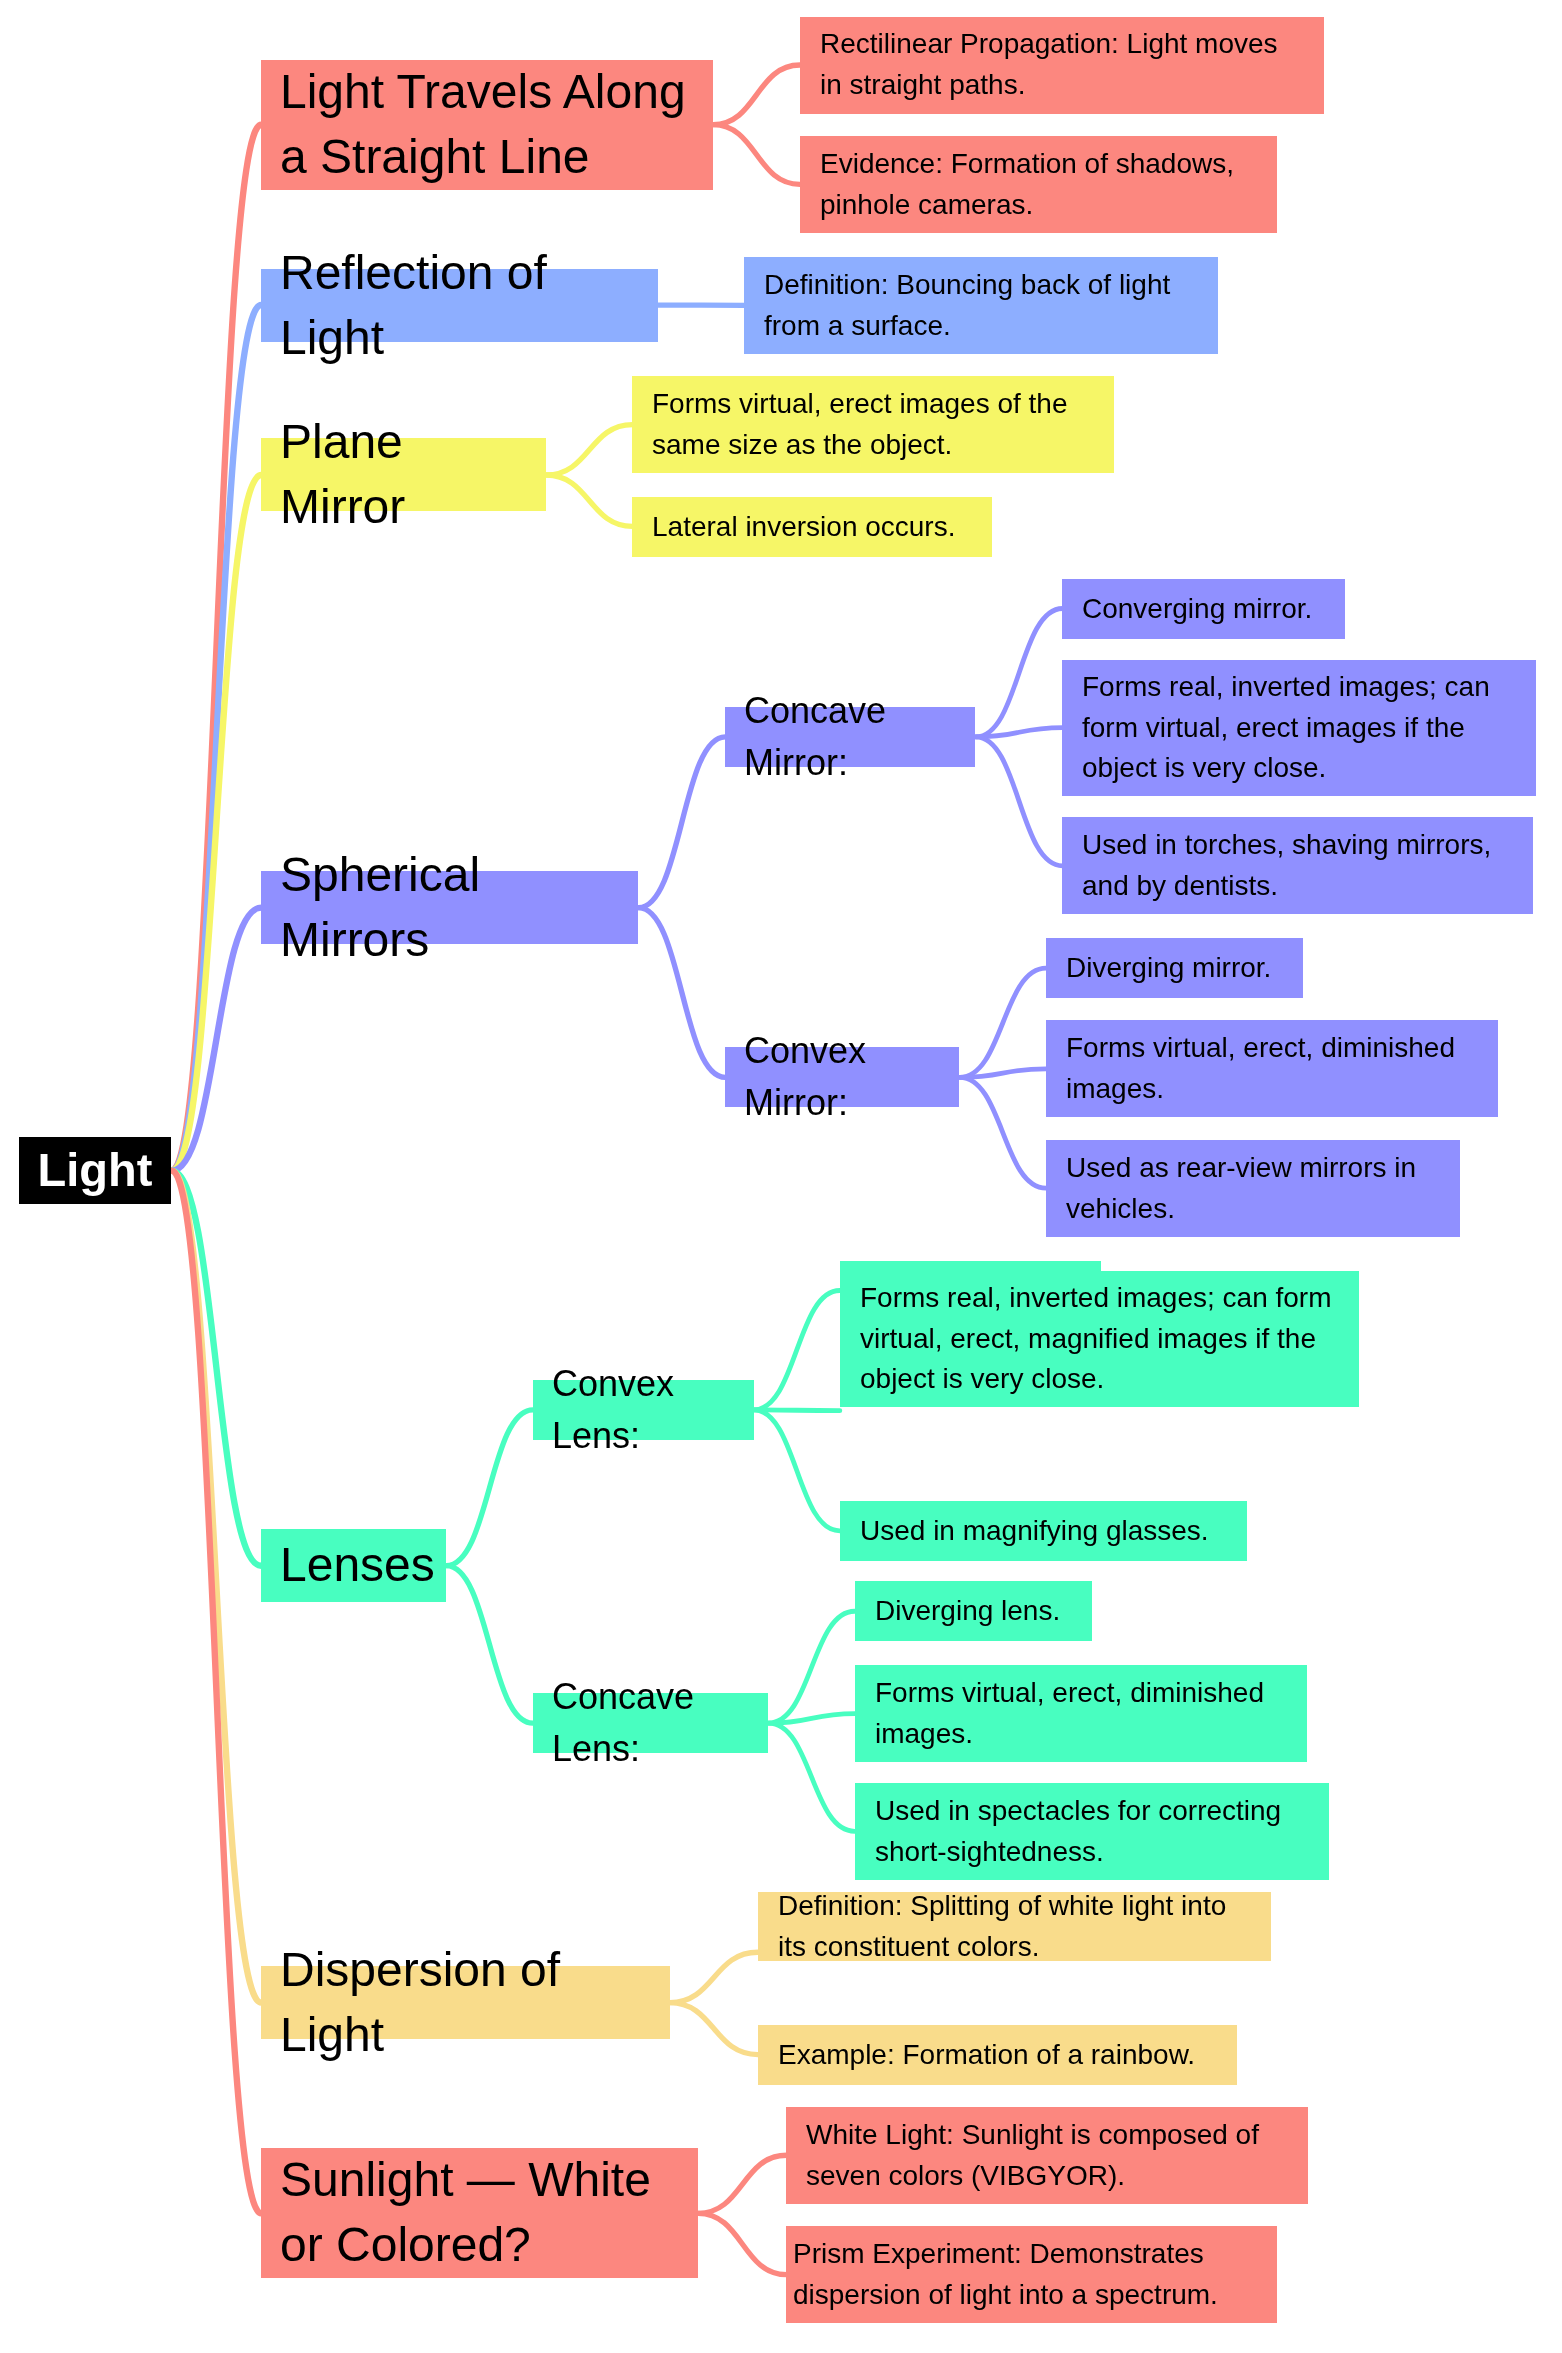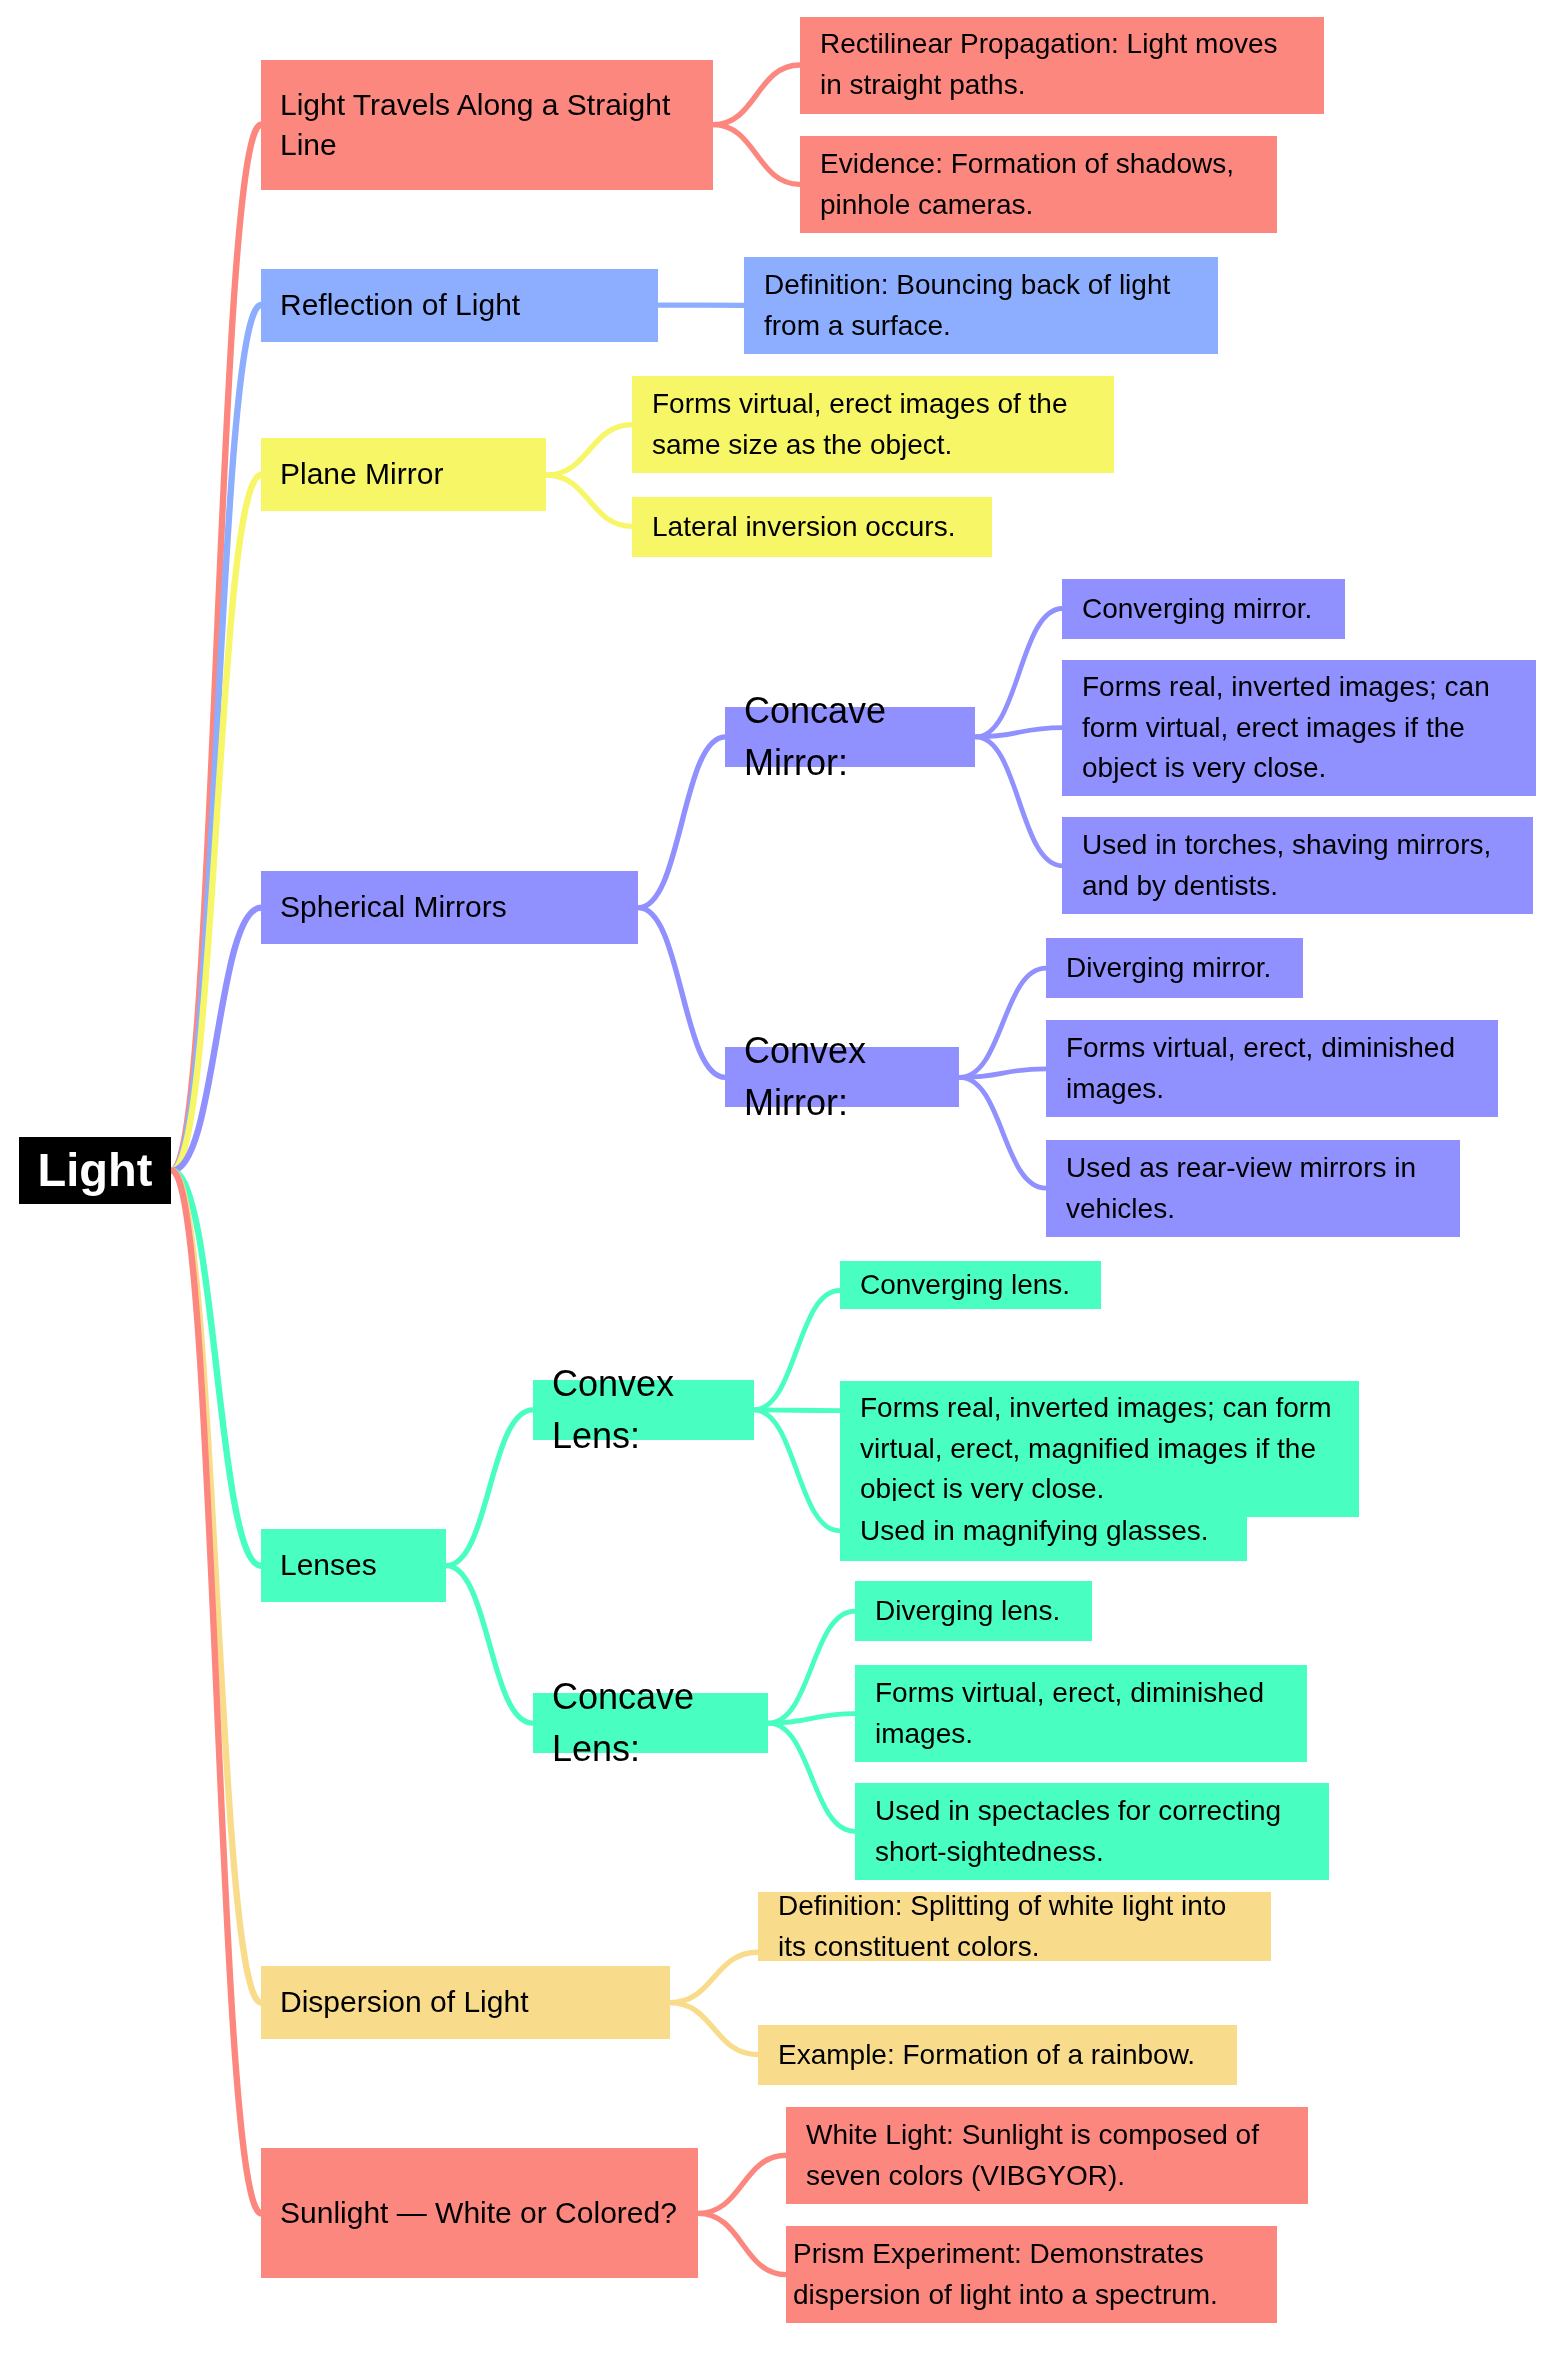--- a/index.html
+++ b/index.html
@@ -4,21 +4,21 @@
 <style>
   html, body { margin:0; padding:0; background:#ffffff; }
   body { width:1563px; height:2354px; position:relative; overflow:hidden;
          font-family:"Liberation Sans", sans-serif; }
   #canvas { position:absolute; left:0; top:0; width:1563px; height:2354px; }
   #links { position:absolute; left:0; top:0; width:1563px; height:2354px; pointer-events:none; }
   .node { position:absolute; box-sizing:border-box; color:#000; display:flex; align-items:center;
           line-height:1.45; }
   .node span { display:block; }
   .node.root { color:#fff; font-weight:bold; font-size:47px; justify-content:center; }
-  .node.l1 { font-size:30px; padding:0 19px; line-height:1.35; }
+  .node.l1 { font-size:48px; padding:0 19px; line-height:1.35; }
   .node.l2 { font-size:36px; padding:0 19px; }
   .node.l3 { font-size:28px; padding:0 20px; }
 </style>
 </head>
 <body>
 
 <div id="canvas">
   <svg id="links" xmlns="http://www.w3.org/2000/svg" viewBox="0 0 2933 4418" width="1563" height="2354">
       <path d="M322,2197 C406,2197 406,234 490,234" fill="none" stroke="#fc877f" stroke-width="12" stroke-linecap="round"></path>
       <path d="M1338,234 C1419.5,234 1419.5,122 1501,122" fill="none" stroke="#fc877f" stroke-width="10" stroke-linecap="round"></path>
@@ -115,21 +115,21 @@
 
   <div class="node l1" id="n-4" style="left: 261px; top: 1529px; width: 185px; height: 73px; background: rgb(72, 254, 192);">
       <span>Lenses</span>
     </div>
   <div class="node l2" id="n-4-0" style="left: 533px; top: 1380px; width: 221px; height: 60px; background: rgb(72, 254, 192);">
       <span>Convex Lens:</span>
     </div>
   <div class="node l3" id="n-4-0-0" style="left: 840px; top: 1261px; width: 261px; height: 48px; background: rgb(72, 254, 192);">
       <span>Converging lens.</span>
     </div>
-  <div class="node l3" id="n-4-0-1" style="left: 840px; top: 1381px; width: 519px; height: 136px; background: rgb(72, 254, 192);">
+  <div class="node l3" id="n-4-0-1" style="left: 840px; top: 1271px; width: 519px; height: 136px; background: rgb(72, 254, 192);">
       <span>Forms real, inverted images; can form virtual, erect, magnified images if the object is very close.</span>
     </div>
   <div class="node l3" id="n-4-0-2" style="left: 840px; top: 1501px; width: 407px; height: 60px; background: rgb(72, 254, 192);">
       <span>Used in magnifying glasses.</span>
     </div>
   <div class="node l2" id="n-4-1" style="left: 533px; top: 1693px; width: 235px; height: 60px; background: rgb(72, 254, 192);">
       <span>Concave Lens:</span>
     </div>
   <div class="node l3" id="n-4-1-0" style="left: 855px; top: 1581px; width: 237px; height: 60px; background: rgb(72, 254, 192);">
       <span>Diverging lens.</span>

